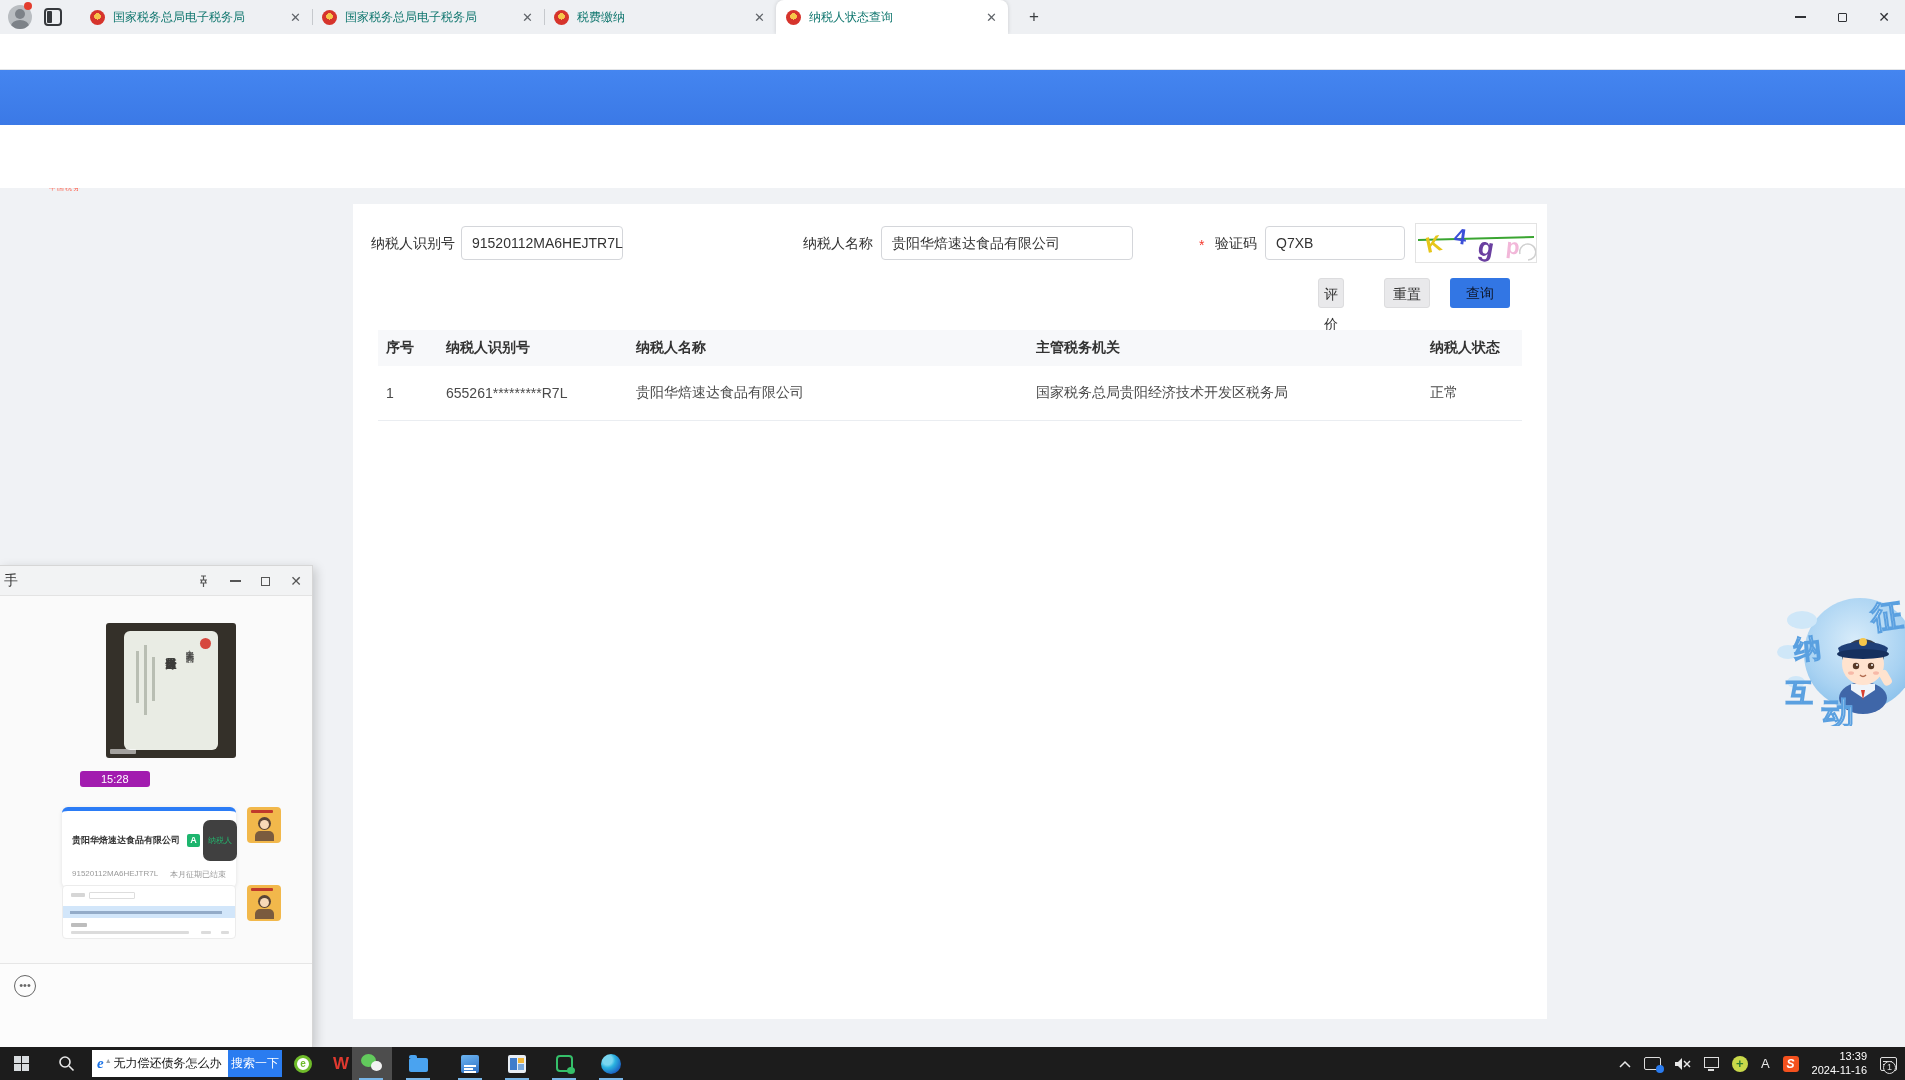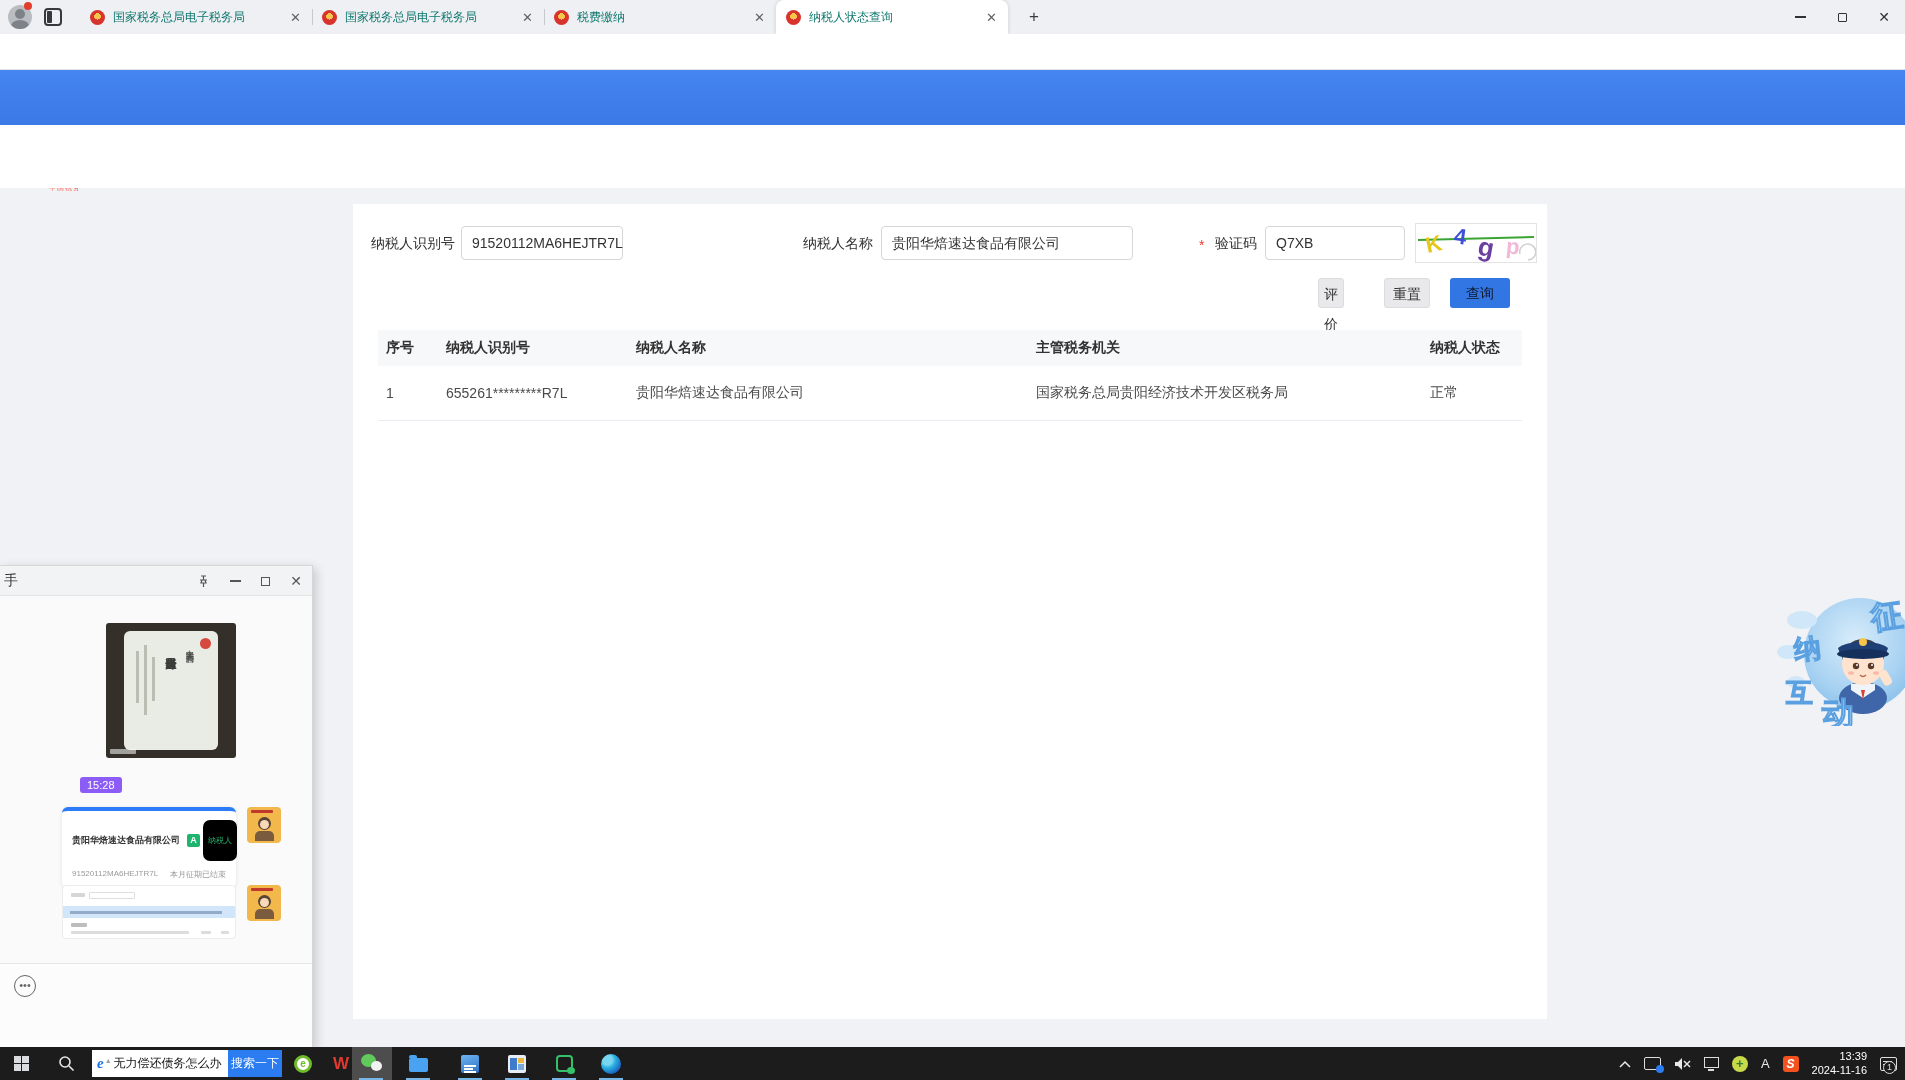--- a/index.html
+++ b/index.html
@@ -87,26 +87,26 @@
   .chat-ctrls .cmax { width:9px; height:9px; border:1.2px solid #555; }
   .chat-ctrls .cclose { font-size:14px; }
   .msg-photo { position:absolute; left:106px; top:57px; width:130px; height:135px; background:#343029; border-radius:3px; }
   .idcard { position:absolute; left:18px; top:8px; width:94px; height:119px; background:#e9ece4; border-radius:6px; overflow:hidden; }
   .idcard .emb { position:absolute; right:7px; top:7px; width:11px; height:11px; border-radius:50%; background:#d6493f; }
   .idv { position:absolute; writing-mode:vertical-rl; color:#4a4a48; }
   .idv1 { right:24px; top:12px; font-size:8px; letter-spacing:1px; }
   .idv2 { right:40px; top:18px; font-size:11px; font-weight:bold; color:#3c3c3a; }
   .idbar { position:absolute; background:#b9beb3; }
   .photo-mark { position:absolute; left:4px; bottom:4px; width:26px; height:5px; background:rgba(255,255,255,.55); border-radius:1px; }
-  .msg-time { position:absolute; left:80px; top:211px; background:#8b5cf6; color:#fff; font-size:11px; padding:2px 7px; border-radius:3px; }
+  .msg-time { position:absolute; left:80px; top:205px; background:#a21caf; color:#fff; font-size:11px; padding:2px 21px; border-radius:3px; }
   .msg-card1 { position:absolute; left:62px; top:241px; width:174px; background:#fff; border-radius:6px; border-top:4px solid #2b7cf6; box-shadow:0 1px 4px rgba(0,0,0,.1); padding:9px 10px 8px; }
   .mc1-row1 { display:flex; align-items:center; }
   .mc1-name { font-size:9px; font-weight:bold; color:#333; white-space:nowrap; }
   .mc1-badge { width:13px; height:13px; background:#1db56e; color:#fff; font-size:9px; font-weight:bold; text-align:center; line-height:13px; border-radius:2px; margin-left:7px; flex:0 0 13px; }
-  .mc1-pill { background:#000000; color:#24b06b; font-size:8px; padding:15px 5px; border-radius:7px; margin-left:3px; white-space:nowrap; }
+  .mc1-pill { background:#404040; color:#24b06b; font-size:8px; padding:15px 5px; border-radius:7px; margin-left:3px; white-space:nowrap; }
   .mc1-row2 { display:flex; justify-content:space-between; margin-top:8px; font-size:8px; color:#9a9a9a; white-space:nowrap; }
   .sticker { position:absolute; left:247px; width:34px; height:36px; background:#f2b84b; border-radius:4px; overflow:hidden; }
   .sticker .st-txt { position:absolute; left:4px; top:3px; width:22px; height:3px; background:#c0392b; border-radius:1px; }
   .sticker .st-head { position:absolute; left:11px; top:10px; width:13px; height:13px; border-radius:50%; background:#5a4436; }
   .sticker .st-face { position:absolute; left:13px; top:13px; width:9px; height:9px; border-radius:50%; background:#f7d9b8; }
   .sticker .st-body { position:absolute; left:8px; top:24px; width:19px; height:10px; border-radius:5px 5px 0 0; background:#7a5b3e; }
   .msg-card2 { position:absolute; left:62px; top:319px; width:174px; height:54px; background:#fff; border:1px solid #ececec; border-radius:4px; }
   .c2bar { position:absolute; background:#d6d6d6; border-radius:1px; }
   .c2blue { position:absolute; left:0; top:20px; width:100%; height:12px; background:#d2e6fa; }
   .c2blue .ln { position:absolute; left:7px; top:5px; width:152px; height:2.5px; background:#93abc8; }

